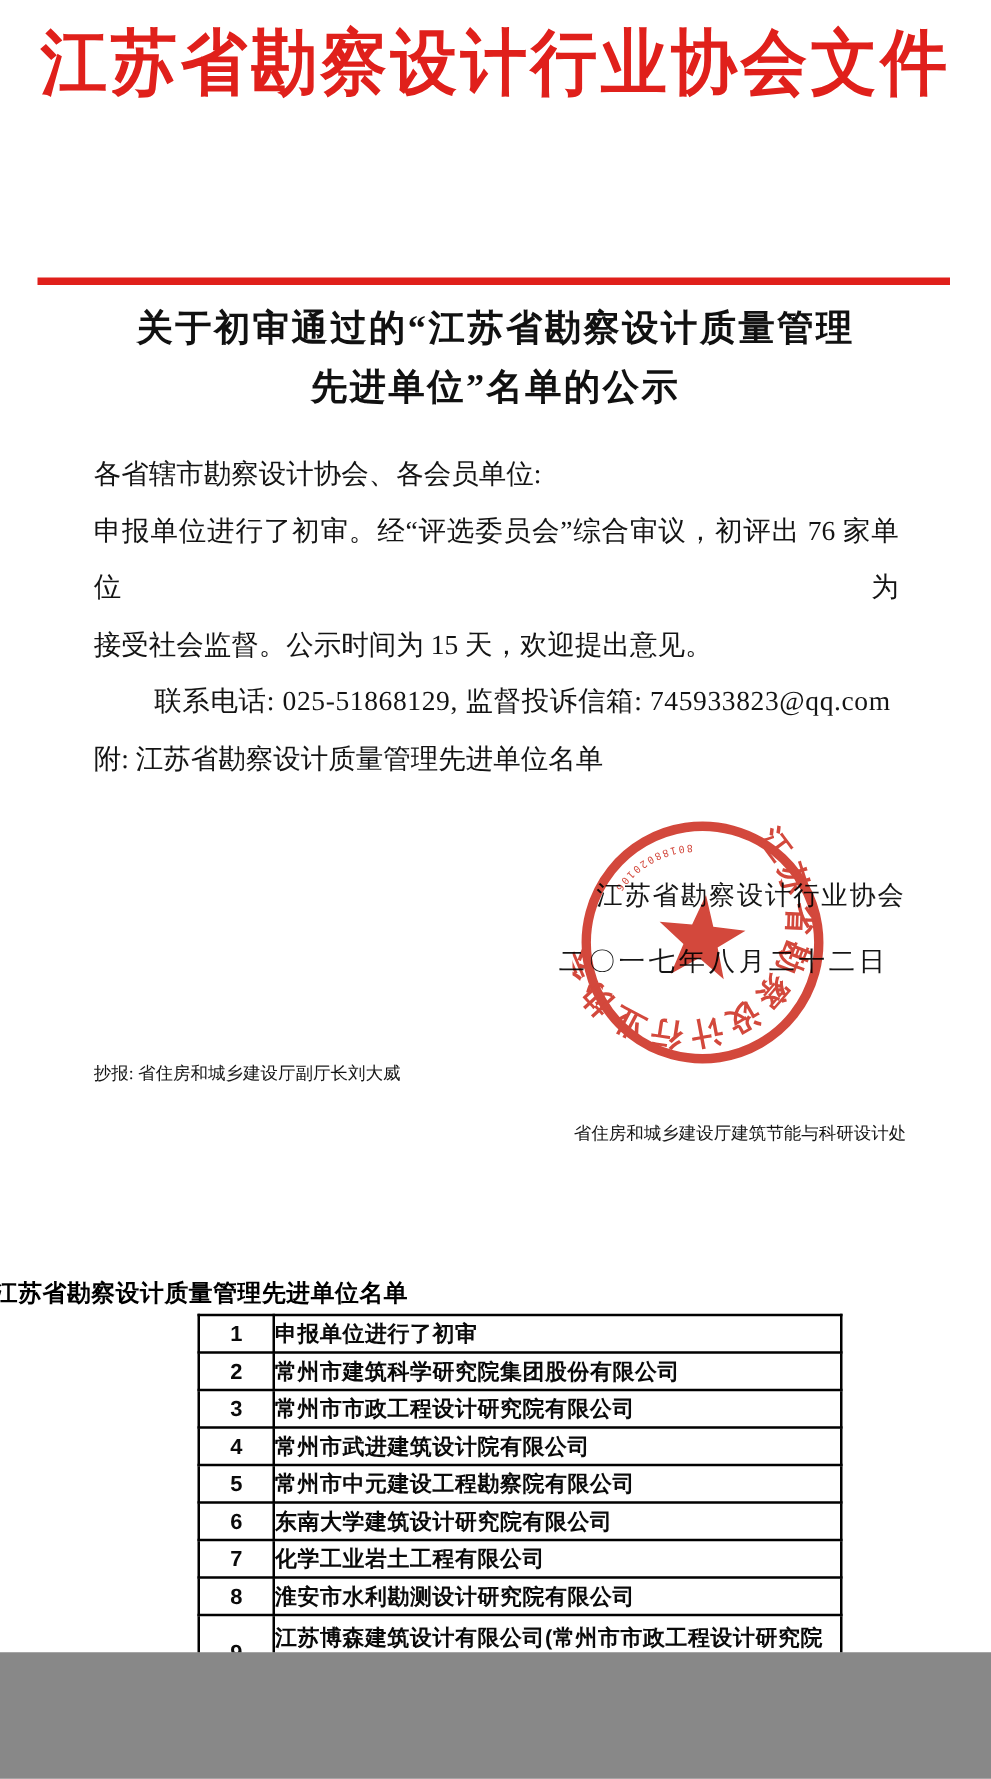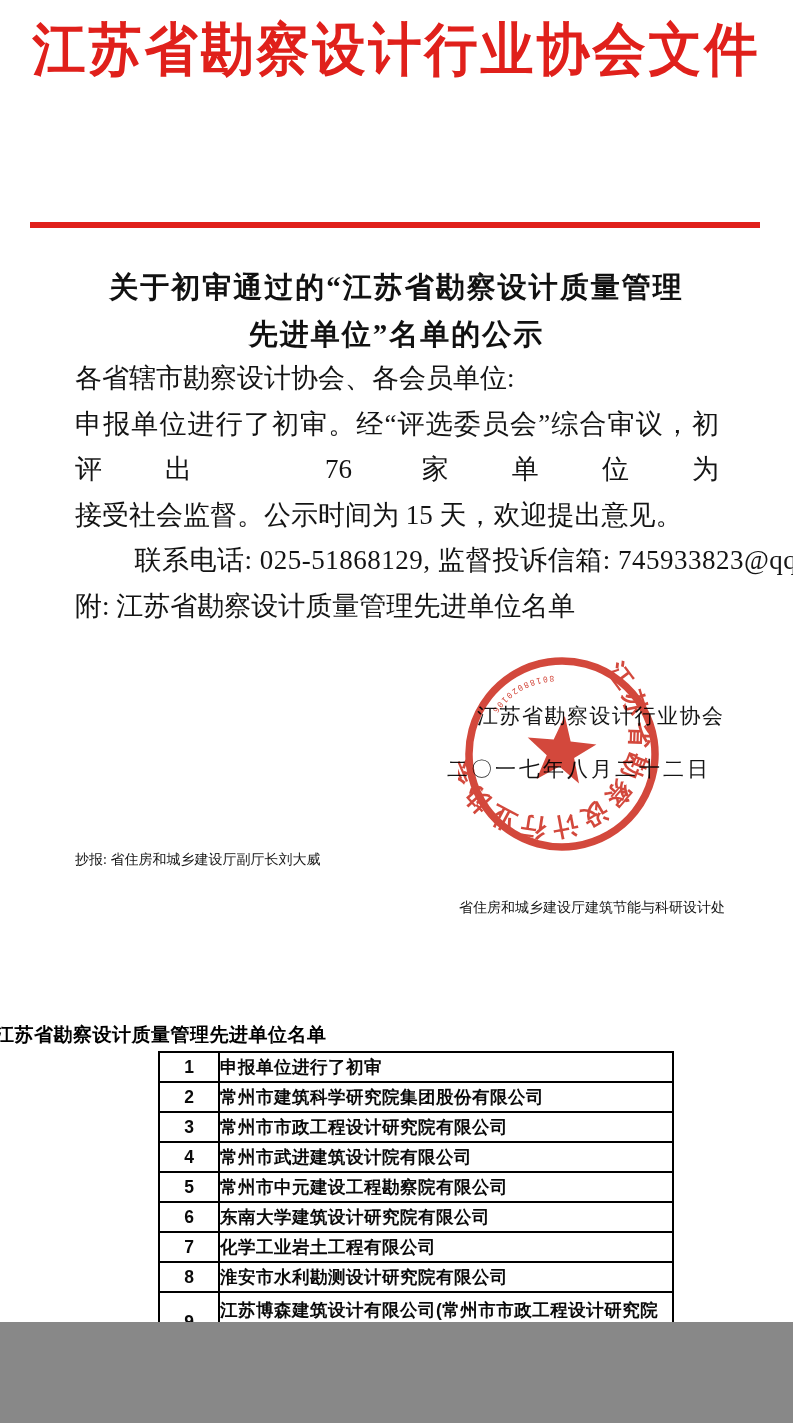--- a/index.html
+++ b/index.html
@@ -33,26 +33,25 @@
     background:var(--red);
   }
   
   .doc-title{
     position:absolute;left:40px;top:240px;width:713px;
     text-align:center;
     font-size:29px;font-weight:700;
     letter-spacing:2px;
     line-height:47px;
     color:#111;
-    margin-top:24px;
   }
   
   .body-block{
     position:absolute;left:75px;top:356px;width:644px;
-    font-size:27px;
+    font-size:22px;
     line-height:45.5px;
     color:#141414;
   }
   .body-line{white-space:nowrap;}
   .jl{text-align:justify;text-align-last:justify;white-space:normal;}
   .indent{text-indent:2.2em;}
   .contact-line{letter-spacing:.5px;}
   
   .signer{
     position:absolute;left:477px;top:702px;

